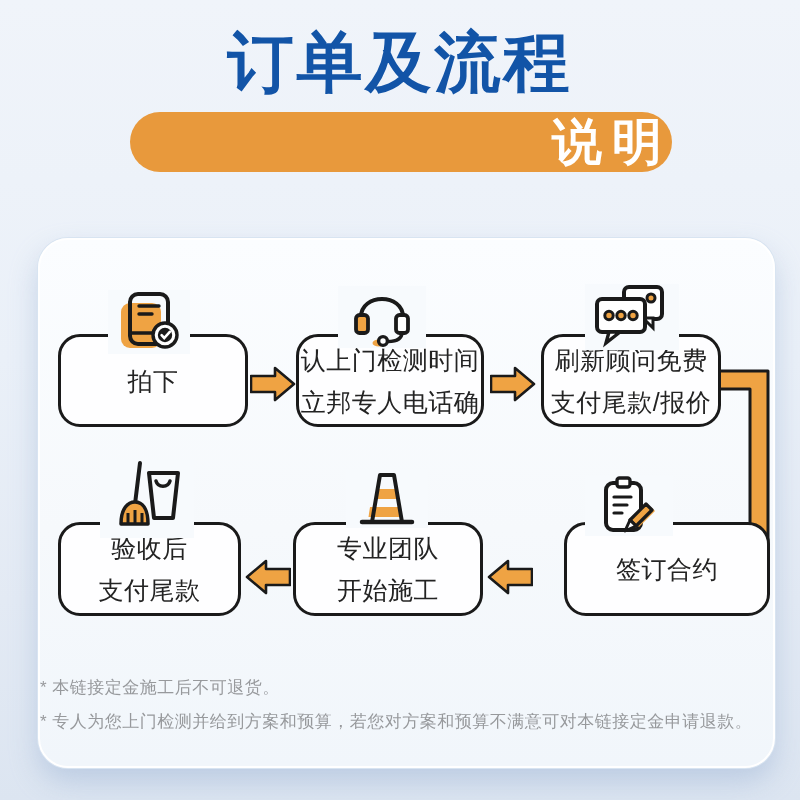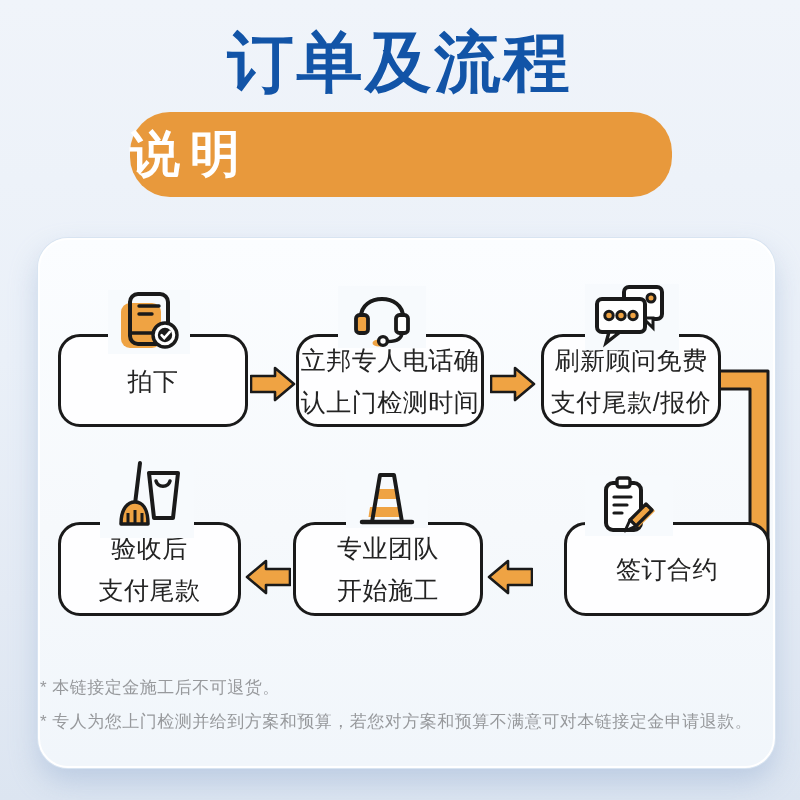--- a/index.html
+++ b/index.html
@@ -8,23 +8,23 @@
   .stage {
     position:relative; width:800px; height:800px; overflow:hidden;
     background:linear-gradient(180deg,#F0F4FA 0%,#EAF0F8 45%,#E3EAF4 75%,#DCE5F1 100%);
     padding-left:44px;
   }
   .title {
     position:absolute; left:0; top:18px; width:800px; text-align:center;
     font-size:66px; font-weight:900; color:#1254A7; letter-spacing:3px;
   }
   .badge {
-    position:absolute; left:130px; top:112px; width:542px; height:85px;
+    position:absolute; left:130px; top:112px; width:542px; height:60px;
     background:#E8993C; border-radius:40px;
-    display:flex; align-items:center; justify-content:flex-start;
+    display:flex; align-items:center; justify-content:flex-end;
   }
   .badge span { color:#FFFFFF; font-size:50px; font-weight:800; letter-spacing:10px; }
   .card {
     position:absolute; left:38px; top:238px; width:737px; height:530px;
     border-radius:30px;
     background:linear-gradient(180deg,#FBFDFF 0%,#F6F9FC 55%,#F1F6FB 100%);
     border:2px solid #FFFFFF;
     box-shadow:0 0 0 1px #D8E4F1, 0 14px 28px rgba(148,174,208,0.45);
   }
   .box {
@@ -59,22 +59,22 @@
   <div class="card"></div>
 
   <svg class="arrow" style="left:710px; top:362px;" width="64" height="232" viewBox="0 0 64 232">
     <path d="M8,9 L58,9 L58,212 L40,220 L16,201 L40,182 L40,27 L8,27 Z" fill="#EFA343" stroke="#1A1A1A" stroke-width="3" stroke-linejoin="round"></path>
   </svg>
 
   <div class="box" style="left:58px; top:334px; width:190px; height:93px;">
     <span>拍下</span>
   </div>
   <div class="box" style="left:296px; top:334px; width:188px; height:93px;">
+    <span>认上门检测时间</span>
     <span>立邦专人电话确</span>
-    <span>认上门检测时间</span>
   </div>
   <div class="box" style="left:541px; top:334px; width:180px; height:93px;">
     <span>刷新顾问免费</span>
     <span>支付尾款/报价</span>
   </div>
 
   <div class="box" style="left:564px; top:522px; width:206px; height:94px;">
     <span>签订合约</span>
   </div>
   <div class="box" style="left:293px; top:522px; width:190px; height:94px;align-items:center;">

